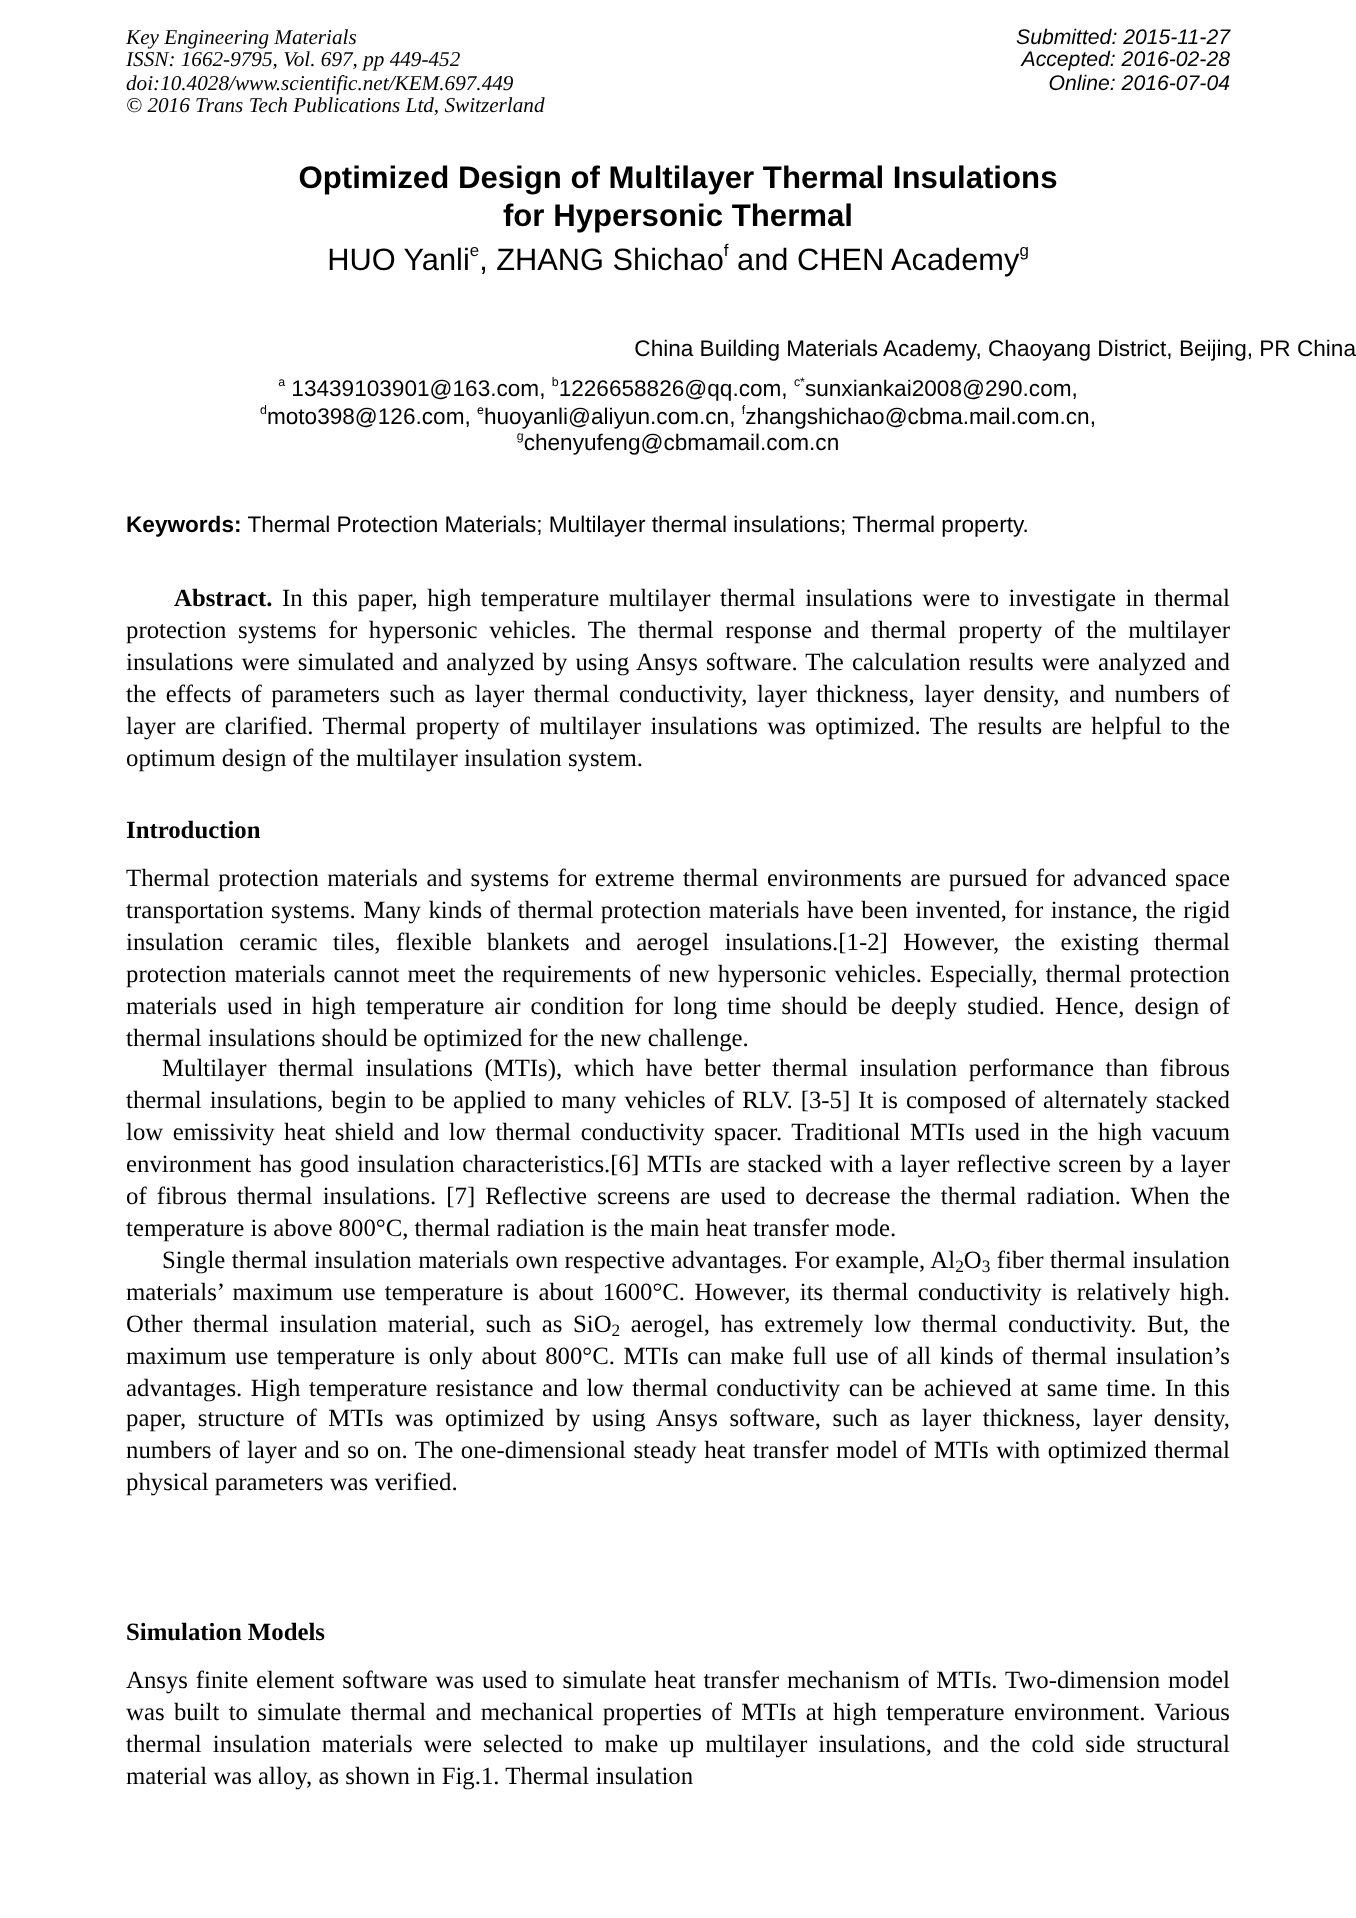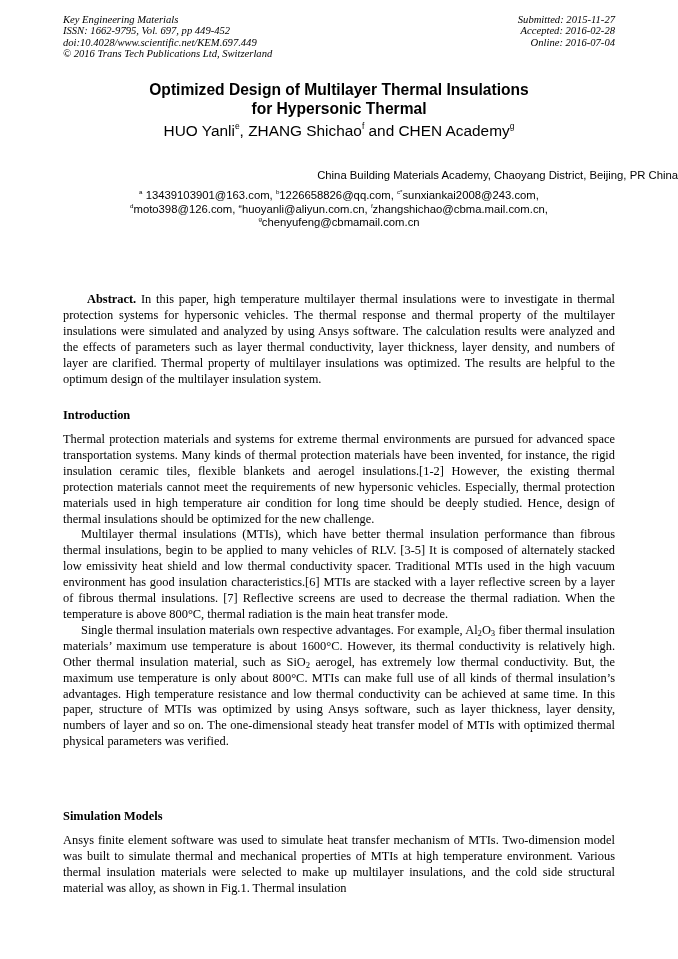--- a/index.html
+++ b/index.html
@@ -1,19 +1,19 @@
 <!DOCTYPE html>
 <html><head>
 <meta charset="utf-8">
 <style>
   html, body { margin: 0; padding: 0; background: #ffffff; }
   body { width: 678px; height: 959px; position: relative; overflow: hidden; color: #000; }
   .page { position: absolute; left: 0; top: 0; width: 678px; height: 729px; }
   .hdr-left { position: absolute; left: 63px; top: 14px; font-family: "Liberation Serif", serif; font-style: italic; font-size: 10.6px; line-height: 11.3px; }
-  .hdr-right { position: absolute; right: 63px; top: 14px; font-family: Liberation Serif, serif; font-style: italic; font-size: 10.6px; line-height: 11.3px; text-align: right; }
+  .hdr-right { position: absolute; right: 63px; top: 14px; font-family: Liberation Sans, sans-serif; font-style: italic; font-size: 10.6px; line-height: 11.3px; text-align: right; }
   .title { position: absolute; left: 0; width: 678px; top: 80px; text-align: center; font-family: "Liberation Sans", sans-serif; font-weight: bold; font-size: 15.6px; line-height: 19px; }
   .authors { position: absolute; left: 0; width: 678px; top: 121px; text-align: center; font-family: "Liberation Sans", sans-serif; font-size: 15.4px; line-height: 20px; }
   .authors sup, .emails sup { font-size: 0.55em; vertical-align: 0.8em; line-height: 0; }
   .affil { position: absolute; left: 0; width: 678px; top: 168px; text-align: right; font-family: "Liberation Sans", sans-serif; font-size: 11.3px; line-height: 14px; }
   .emails { position: absolute; left: 0; width: 678px; top: 189px; text-align: center; font-family: "Liberation Sans", sans-serif; font-size: 11.3px; line-height: 13.7px; }
   .keywords { position: absolute; left: 63px; width: 560px; top: 256px; font-family: "Liberation Sans", sans-serif; font-size: 11.3px; line-height: 14px; }
   .keywords b { font-weight: bold; }
   .body { position: absolute; left: 63px; width: 552px; font-family: "Liberation Serif", serif; font-size: 12.4px; line-height: 15.9px; text-align: justify; }
   .abstract { top: 292px; }
   .abstract b { font-weight: bold; margin-left: 24px; }
@@ -49,25 +49,26 @@
     <div>for Hypersonic Thermal</div>
   </div>
 
   <div class="authors">
     <div><span>HUO Yanli</span><sup>e</sup><span>, </span><span>ZHANG Shichao</span><sup>f</sup><span style="white-space:pre"> and </span><span>CHEN Academy</span><sup>g</sup></div>
   </div>
 
   <div class="affil">China Building Materials Academy, Chaoyang District, Beijing, PR China</div>
 
   <div class="emails">
-    <div><sup>a</sup>&nbsp;<span>13439103901@163.com</span><span>, </span><sup>b</sup><span>1226658826@qq.com</span><span>, </span><sup>c*</sup><span>sunxiankai2008@243.com</span><span>,</span></div>
+    <div><sup>a</sup>&nbsp;<span>13439103901@163.com</span><span>, </span><sup>b</sup><span>1226658826@qq.com</span><span>, </span><sup>c*</sup><span>sunxiankai2008@290.com</span><span>,</span></div>
     <div><sup>d</sup><span>moto398@126.com</span><span>, </span><sup>e</sup><span>huoyanli@aliyun.com.cn</span><span>, </span><sup>f</sup><span>zhangshichao@cbma.mail.com.cn</span><span>,</span></div>
     <div><sup>g</sup><span>chenyufeng@cbmamail.com.cn</span></div>
   </div>
 
+  <div class="keywords"><b>Keywords:</b> <span>Thermal Protection Materials; Multilayer thermal insulations; Thermal property.</span></div>
 
   <div class="body abstract">
     <p><b>Abstract.</b> <span>In this paper, high temperature multilayer thermal insulations were to investigate in thermal protection systems for hypersonic vehicles. The thermal response and thermal property of the multilayer insulations were simulated and analyzed by using Ansys software. The calculation results were analyzed and the effects of parameters such as layer thermal conductivity, layer thickness, layer density, and numbers of layer are clarified. Thermal property of multilayer insulations was optimized. The results are helpful to the optimum design of the multilayer insulation system.</span></p>
   </div>
 
   <div class="sec-head intro-head">Introduction</div>
 
   <div class="body intro">
     <p>Thermal protection materials and systems for extreme thermal environments are pursued for advanced space transportation systems. Many kinds of thermal protection materials have been invented, for instance, the rigid insulation ceramic tiles, flexible blankets and aerogel insulations.[1-2] However, the existing thermal protection materials cannot meet the requirements of new hypersonic vehicles. Especially, thermal protection materials used in high temperature air condition for long time should be deeply studied. Hence, design of thermal insulations should be optimized for the new challenge.</p>
     <p class="indent">Multilayer thermal insulations (MTIs), which have better thermal insulation performance than fibrous thermal insulations, begin to be applied to many vehicles of RLV. [3-5] It is composed of alternately stacked low emissivity heat shield and low thermal conductivity spacer. Traditional MTIs used in the high vacuum environment has good insulation characteristics.[6] MTIs are stacked with a layer reflective screen by a layer of fibrous thermal insulations. [7] Reflective screens are used to decrease the thermal radiation. When the temperature is above 800°C, thermal radiation is the main heat transfer mode.</p>

